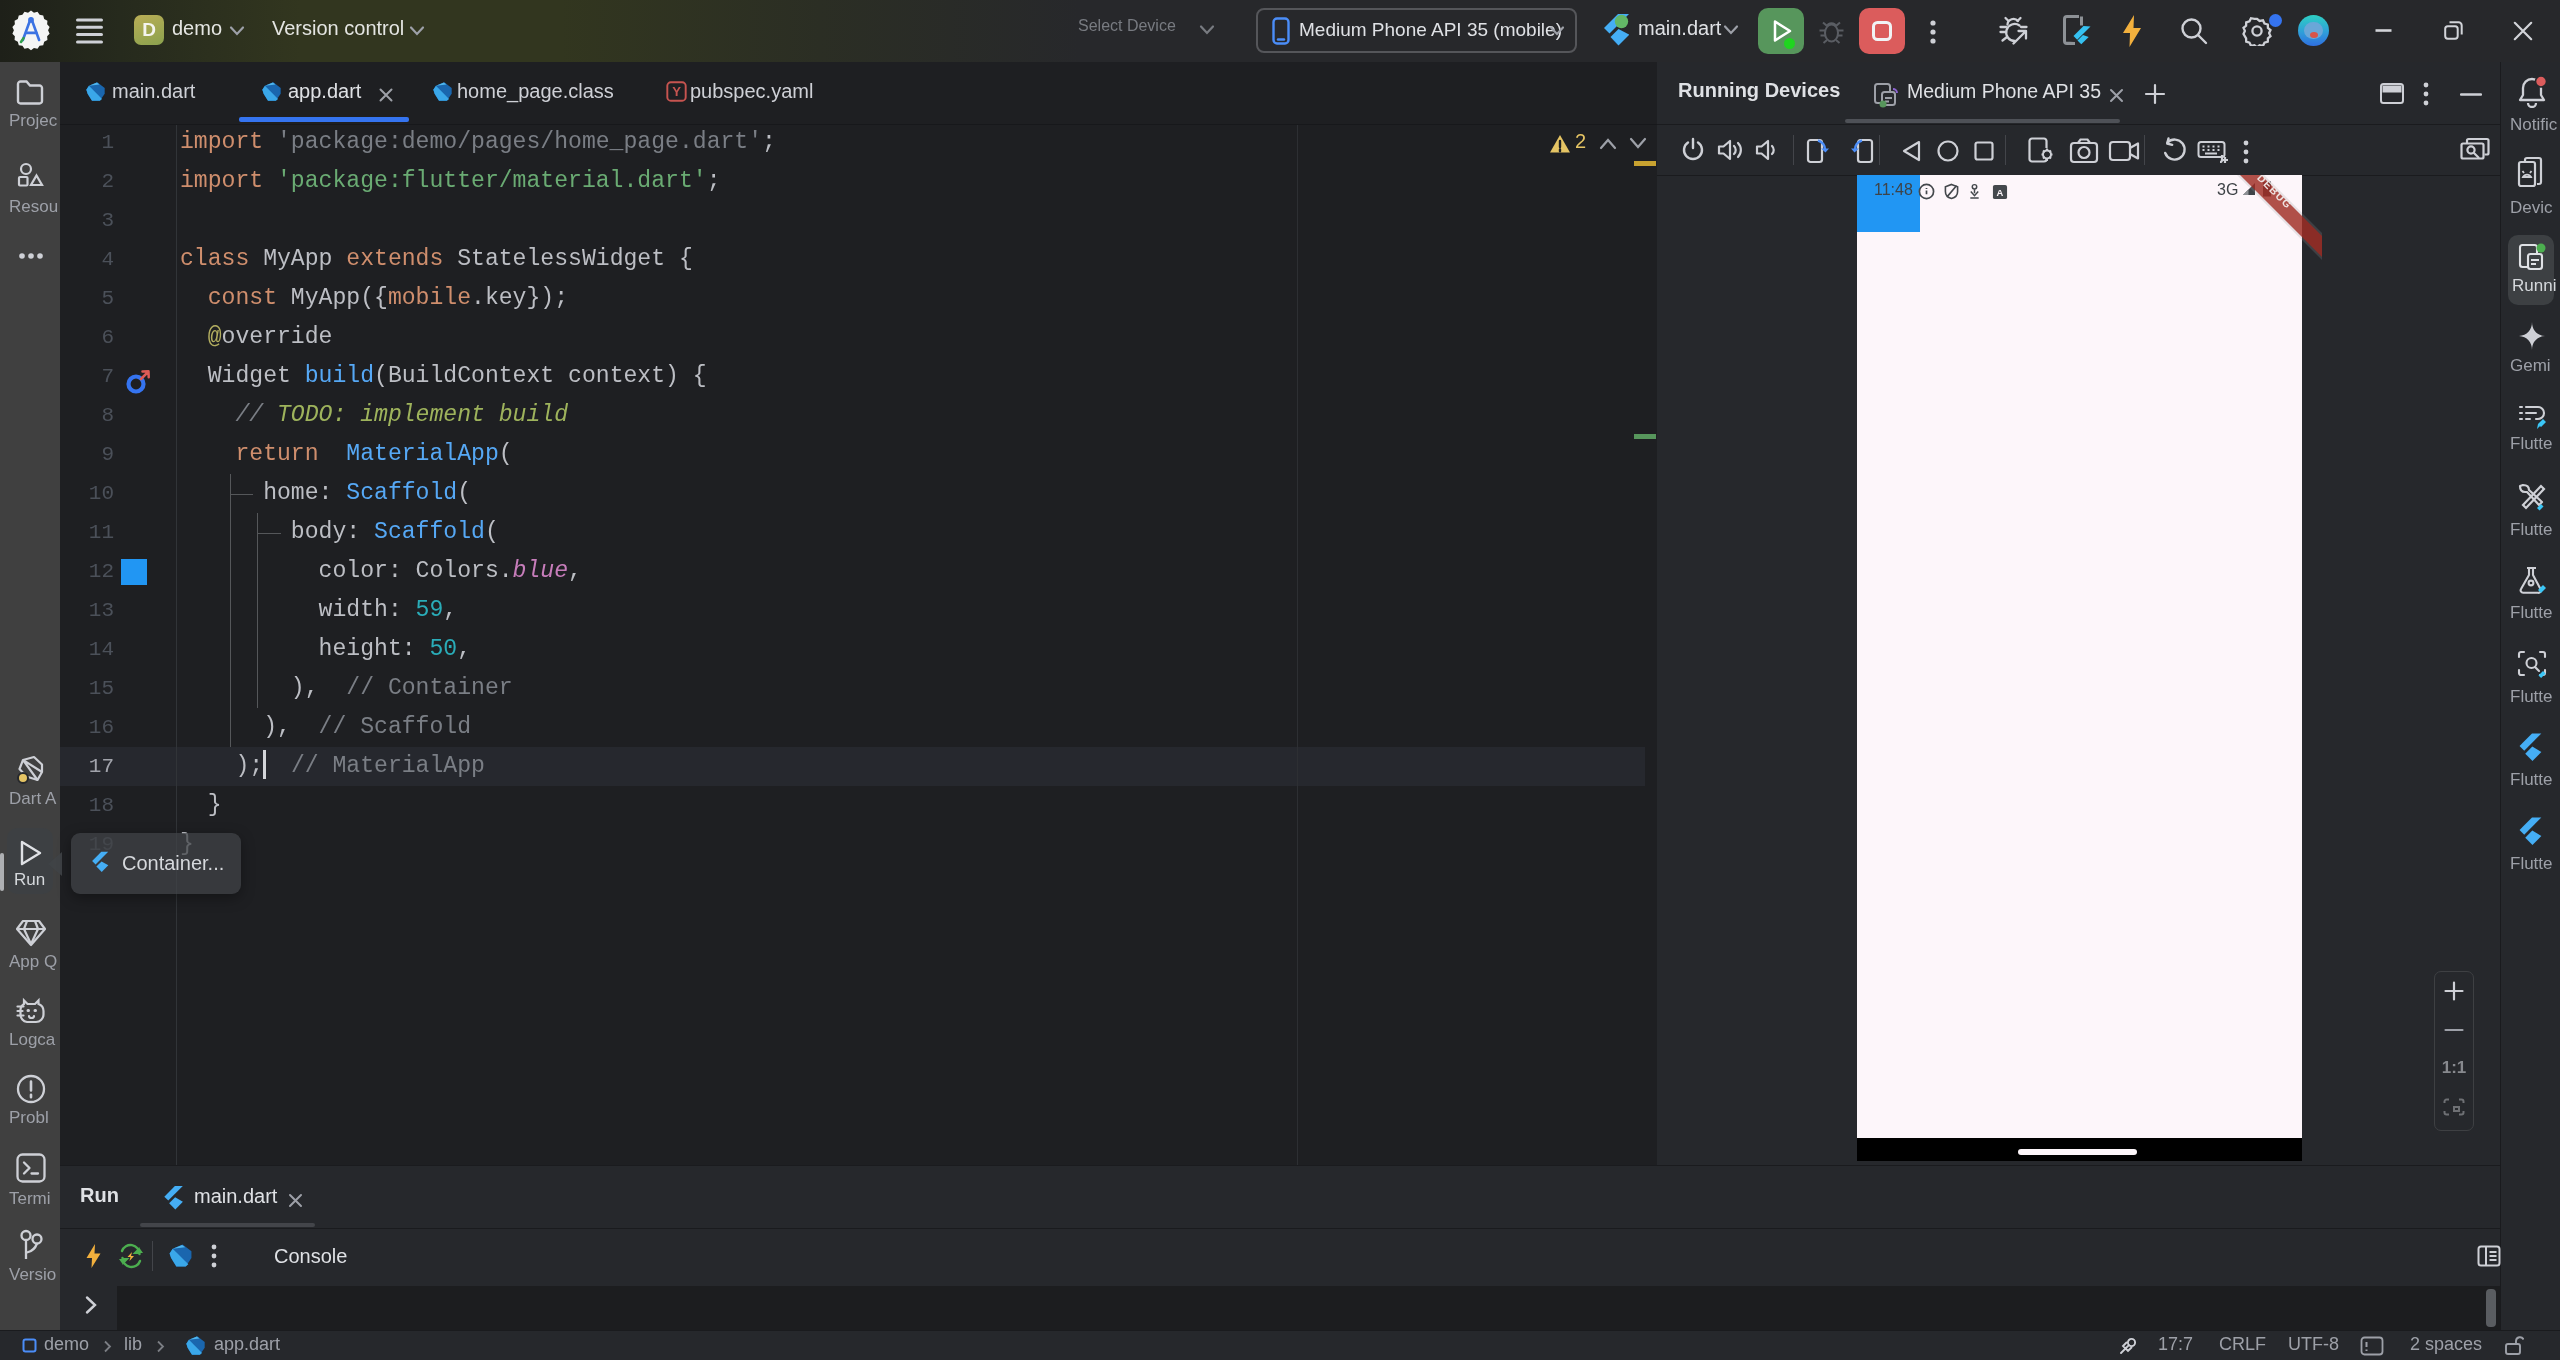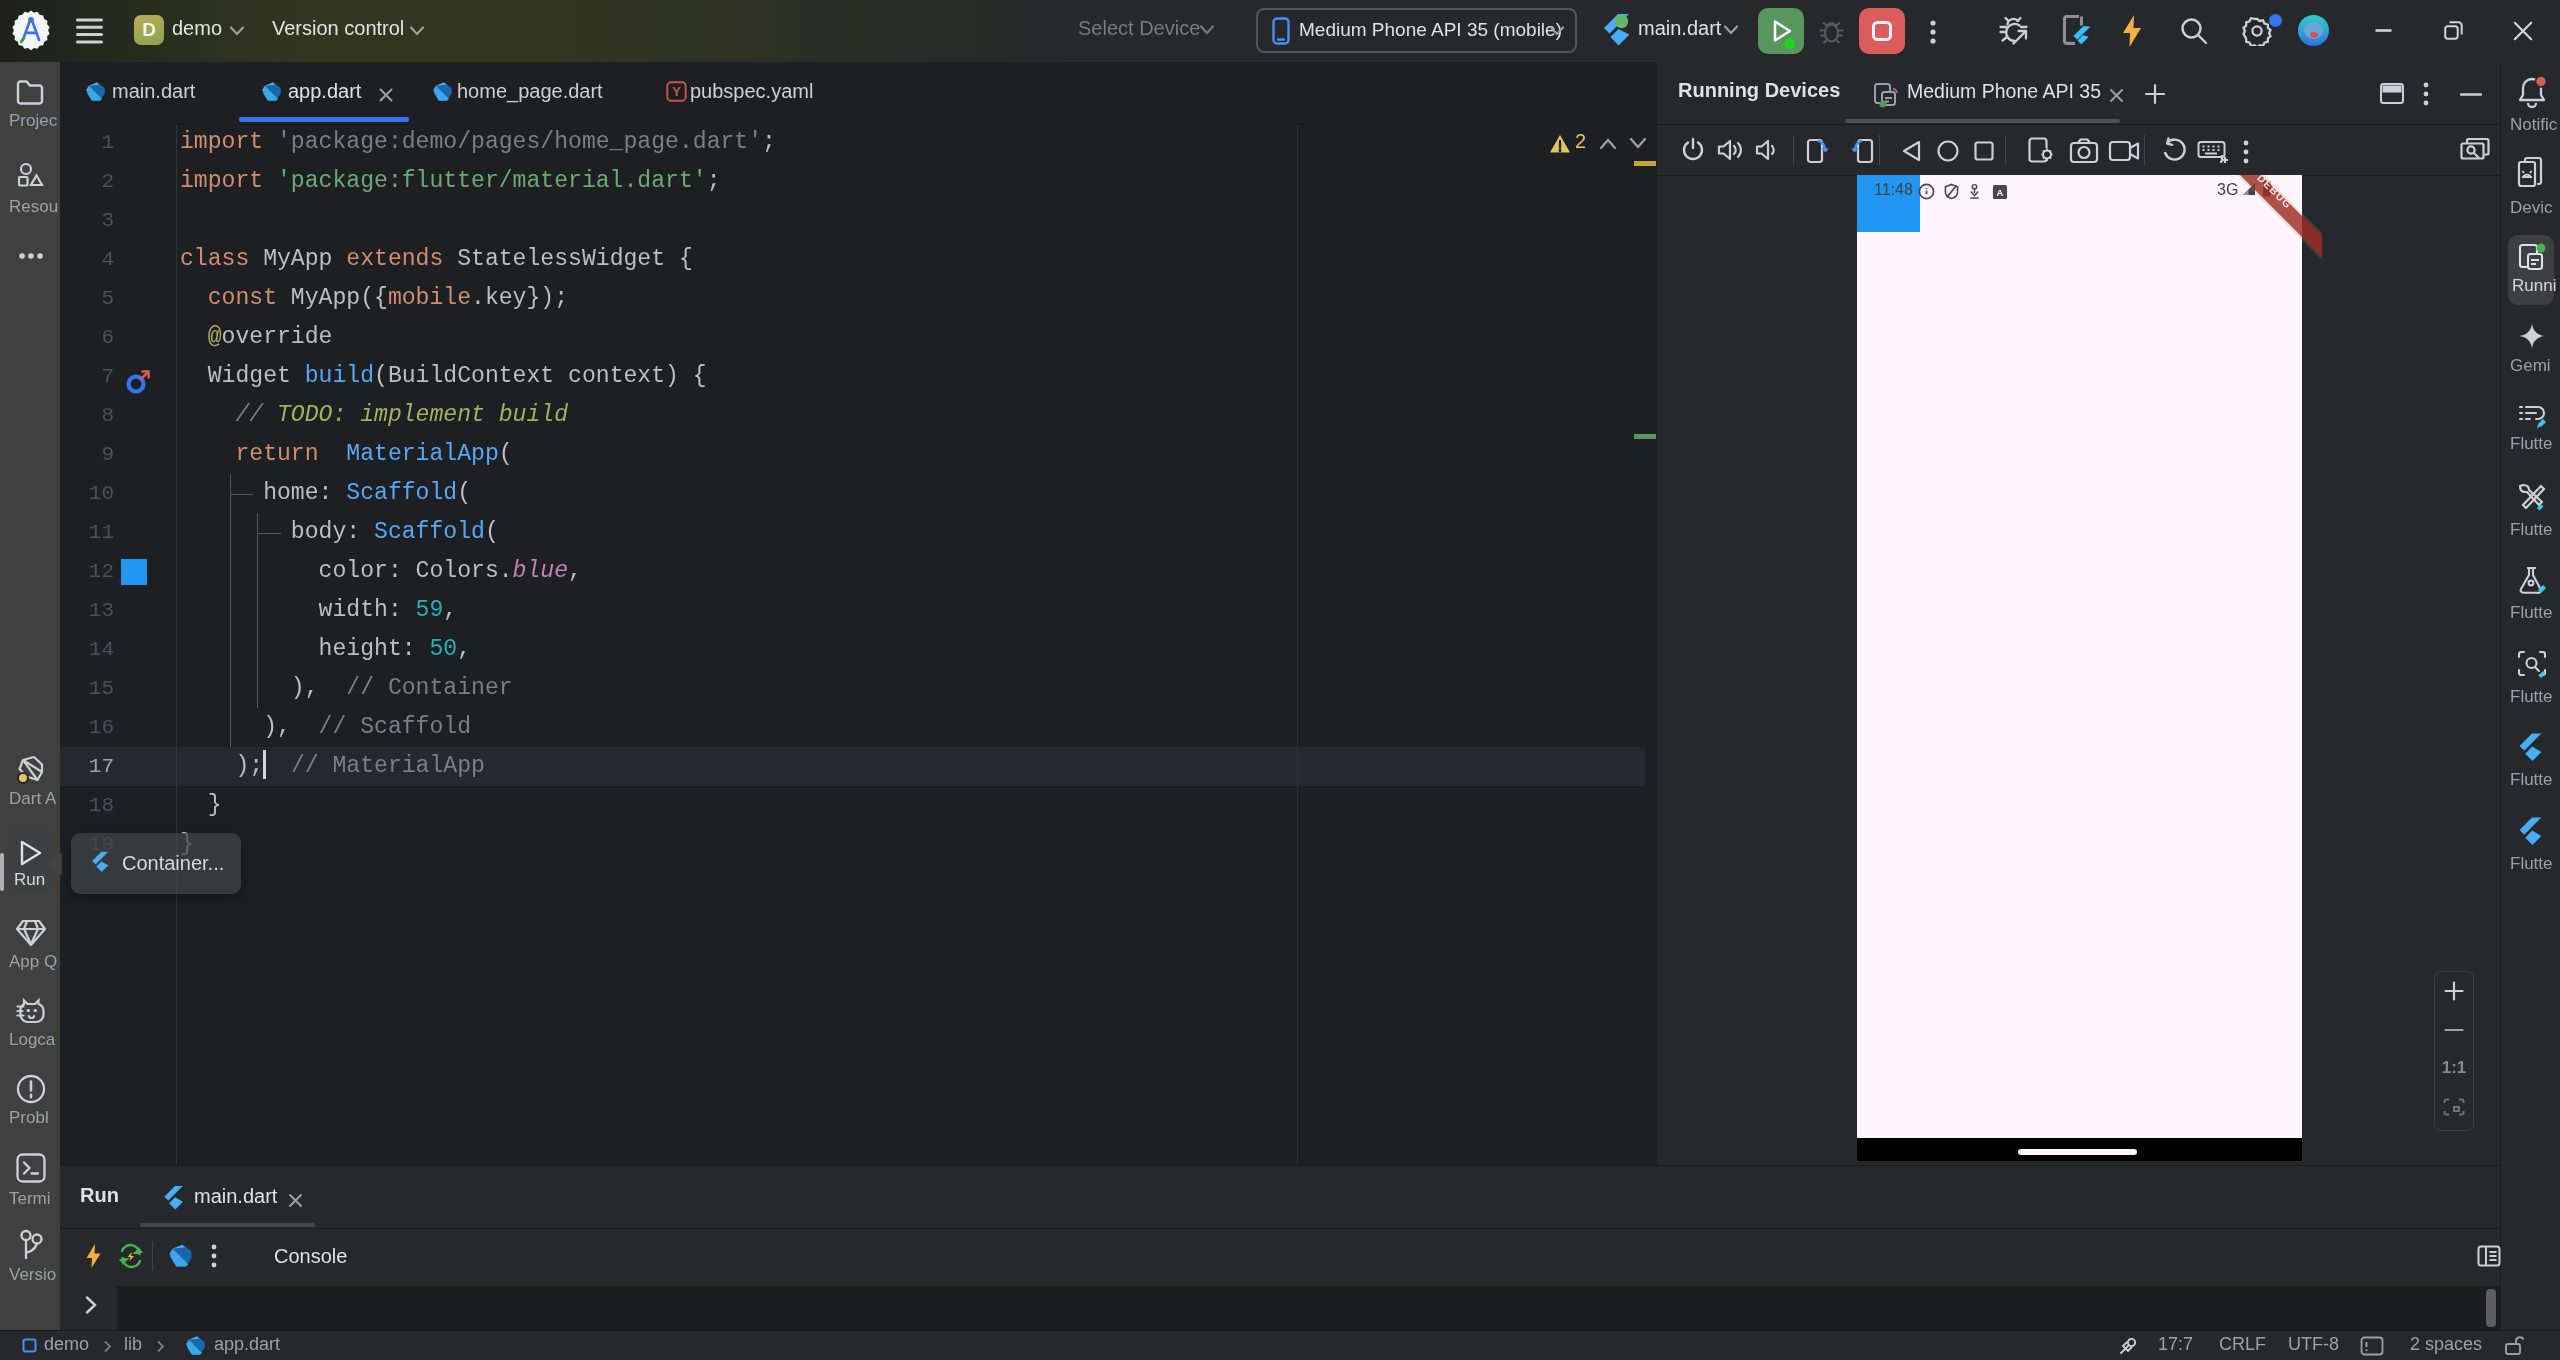--- a/index.html
+++ b/index.html
@@ -37,21 +37,21 @@
       text-align:center;line-height:30px;">D</div>
     <div class="abs" style="left:172px;top:17px;color:#e4e5e2;font-size:20px;">demo</div>
     <svg class="abs" style="left:229px;top:25px" width="16" height="12" viewBox="0 0 16 12">
         <path d="M2 2.5 L8 9 L14 2.5" stroke="#9da0a8" stroke-width="2.2" fill="none" stroke-linecap="round"></path>
       </svg>
     <div class="abs" style="left:272px;top:17px;color:#e4e5e2;font-size:20px;">Version control</div>
     <svg class="abs" style="left:409px;top:25px" width="16" height="12" viewBox="0 0 16 12">
         <path d="M2 2.5 L8 9 L14 2.5" stroke="#9da0a8" stroke-width="2.2" fill="none" stroke-linecap="round"></path>
       </svg>
 
-    <div class="abs" style="left:1078px;top:17px;color:#787b81;font-size:20px;text-align:right;">Select Device</div>
+    <div class="abs" style="left:1078px;top:17px;color:#787b81;font-size:16px;text-align:right;">Select Device</div>
     <svg class="abs" style="left:1199px;top:24px" width="16" height="12" viewBox="0 0 16 12">
         <path d="M2 2.5 L8 9 L14 2.5" stroke="#787b81" stroke-width="2.2" fill="none" stroke-linecap="round"></path>
       </svg>
 
     <div class="abs" style="left:1256px;top:8px;width:321px;height:45px;border:2px solid #55565a;border-radius:8px;"></div>
     <svg class="abs" style="left:1272px;top:17px" width="18" height="28" viewBox="0 0 18 28">
       <rect x="1.5" y="1.5" width="15" height="25" rx="3.5" stroke="#4b8df8" stroke-width="2.4" fill="none"></rect>
       <path d="M6 22.5h6" stroke="#4b8df8" stroke-width="2.4" stroke-linecap="round"></path>
     </svg>
     <div class="abs" style="left:1299px;top:19px;color:#dfe1e5;font-size:19px;">Medium Phone API 35 (mobile)</div>
@@ -256,21 +256,21 @@
       </svg>
     <div class="abs" style="left:228px;top:18px;color:#dfe1e5;font-size:20px;">app.dart</div>
     <svg class="abs" style="left:318px;top:25px" width="16" height="16" viewBox="0 0 16 16">
         <path d="M2.5 2.5 L13.5 13.5 M13.5 2.5 L2.5 13.5" stroke="#9da0a8" stroke-width="2" stroke-linecap="round"></path>
       </svg>
     <div class="abs" style="left:179px;top:55px;width:170px;height:5px;background:#3574f0;border-radius:2px;"></div>
 
     <svg class="abs" style="left:372px;top:19px" width="21" height="21" viewBox="0 0 24 24">
         <use href="#darticon"></use>
       </svg>
-    <div class="abs" style="left:397px;top:18px;color:#ced0d6;font-size:20px;">home_page.dart</div>
+    <div class="abs" style="left:397px;top:18px;color:#ced0d6;font-size:20px;">home_page.class</div>
 
     <svg class="abs" style="left:606px;top:19px" width="21" height="21" viewBox="0 0 24 24">
       <rect x="1.5" y="1.5" width="21" height="21" rx="4" fill="none" stroke="#c75450" stroke-width="2.2"></rect>
       <text x="12" y="17.5" text-anchor="middle" font-size="15" font-weight="bold" fill="#c75450" font-family="Liberation Sans">Y</text>
     </svg>
     <div class="abs" style="left:630px;top:18px;color:#ced0d6;font-size:20px;">pubspec.yaml</div>
   </div>
 
   <div class="abs" id="editor" style="left:60px;top:125px;width:1597px;height:1040px;background:#1e1f22;overflow:hidden;">
     <style>

